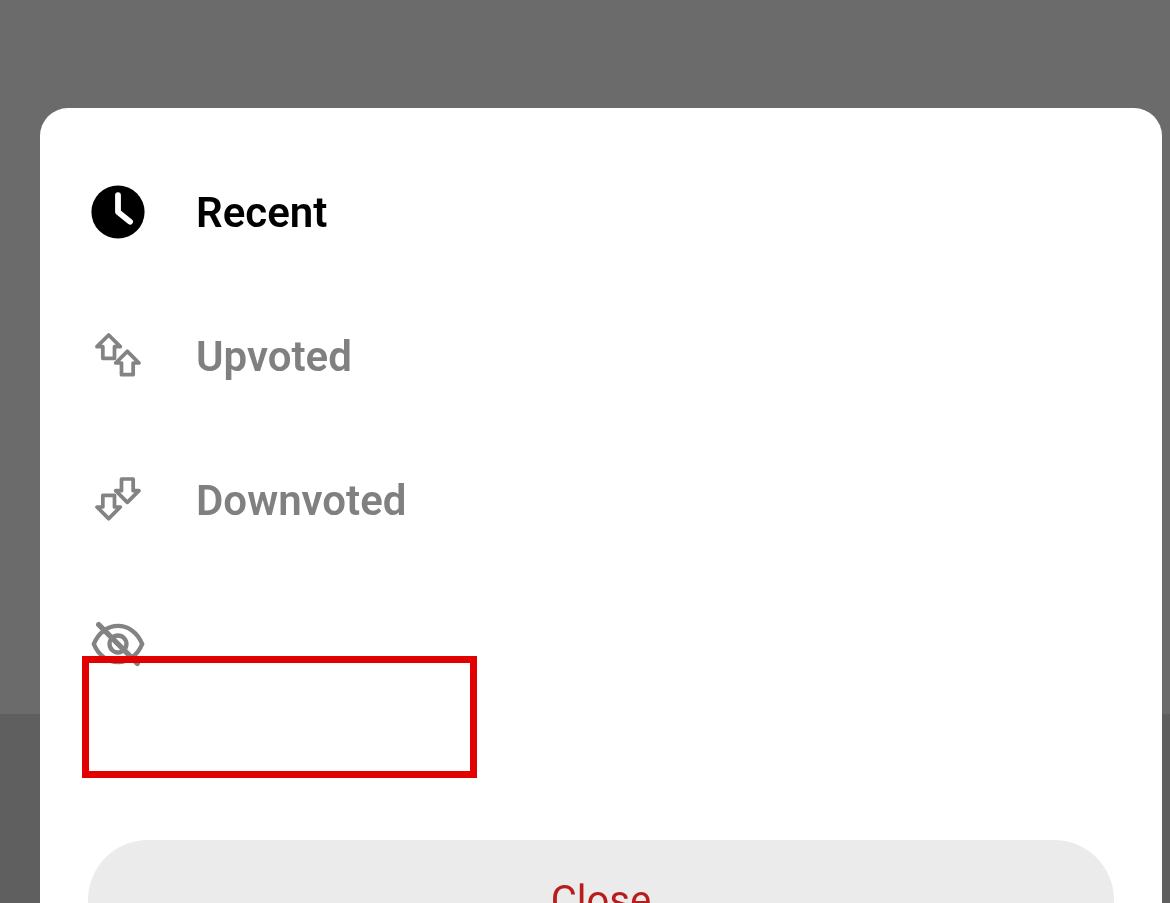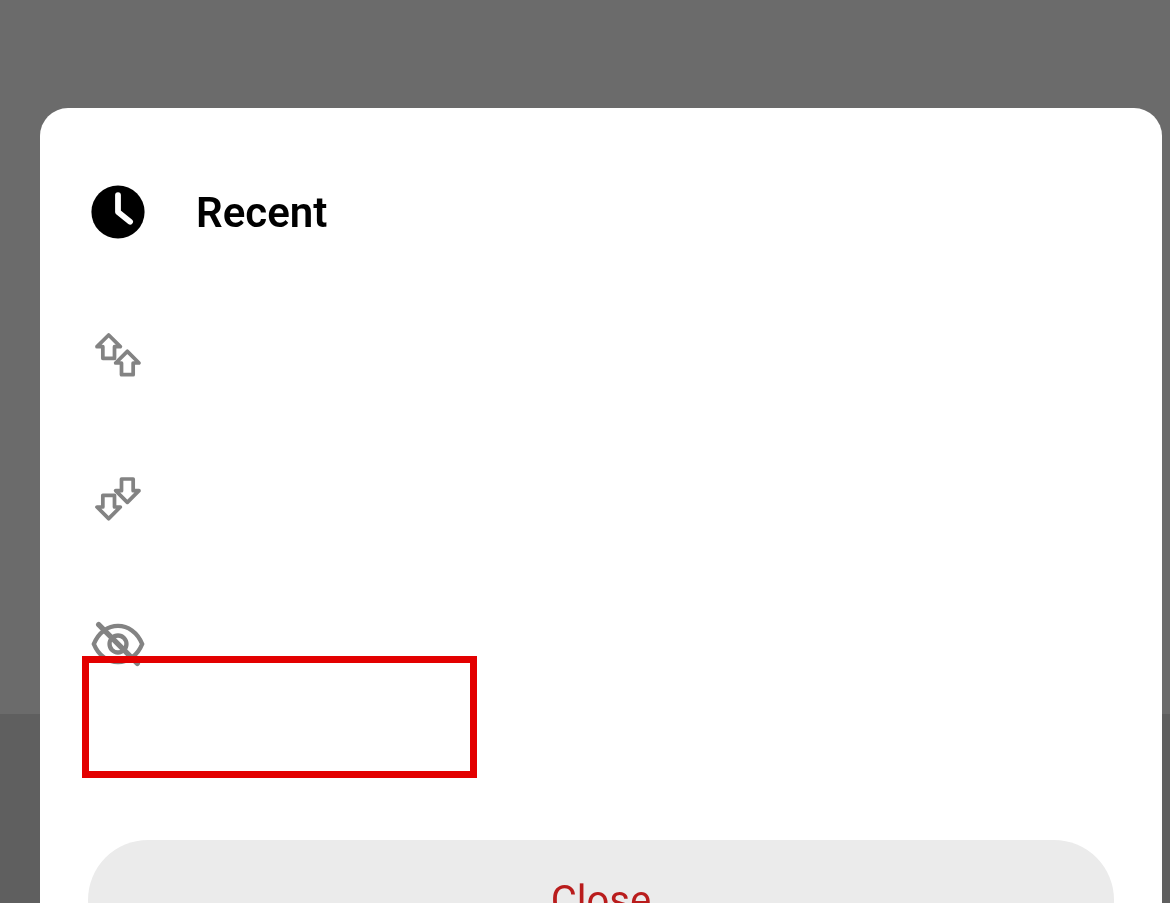--- a/index.html
+++ b/index.html
@@ -107,29 +107,31 @@
       <span class="label">Recent</span>
     </div>
 
     <div class="menu-item">
       <span class="icon-slot">
         <svg width="56" height="56" viewBox="0 0 24 24">
           <path d="M8 3 L13 8 L10.5 8 L10.5 13 L5.5 13 L5.5 8 L3 8 Z" fill="none" stroke="#838383" stroke-width="1.6" stroke-linejoin="round"></path>
           <path d="M16 10 L21 15 L18.5 15 L18.5 20 L13.5 20 L13.5 15 L11 15 Z" fill="none" stroke="#838383" stroke-width="1.6" stroke-linejoin="round"></path>
         </svg>
       </span>
+      <span class="label">Upvoted</span>
     </div>
 
     <div class="menu-item">
       <span class="icon-slot">
         <svg width="56" height="56" viewBox="0 0 24 24">
           <path d="M16 3 L18.5 3 L18.5 8 L21 8 L16 13 L11 8 L13.5 8 L13.5 3 Z" fill="none" stroke="#838383" stroke-width="1.6" stroke-linejoin="round"></path>
           <path d="M8 10 L10.5 10 L10.5 15 L13 15 L8 20 L3 15 L5.5 15 L5.5 10 Z" fill="none" stroke="#838383" stroke-width="1.6" stroke-linejoin="round"></path>
         </svg>
       </span>
+      <span class="label">Downvoted</span>
     </div>
 
     <div class="menu-item">
       <span class="icon-slot">
         <svg width="58" height="58" viewBox="0 0 24 24">
           <path d="M2 12 C4 7 8 4.5 12 4.5 C16 4.5 20 7 22 12 C20 17 16 19.5 12 19.5 C8 19.5 4 17 2 12 Z" fill="none" stroke="#838383" stroke-width="1.8"></path>
           <circle cx="12" cy="12" r="3.5" fill="none" stroke="#838383" stroke-width="1.8"></circle>
           <line x1="4" y1="4" x2="20" y2="20" stroke="#838383" stroke-width="2.2" stroke-linecap="round"></line>
         </svg>
       </span>

